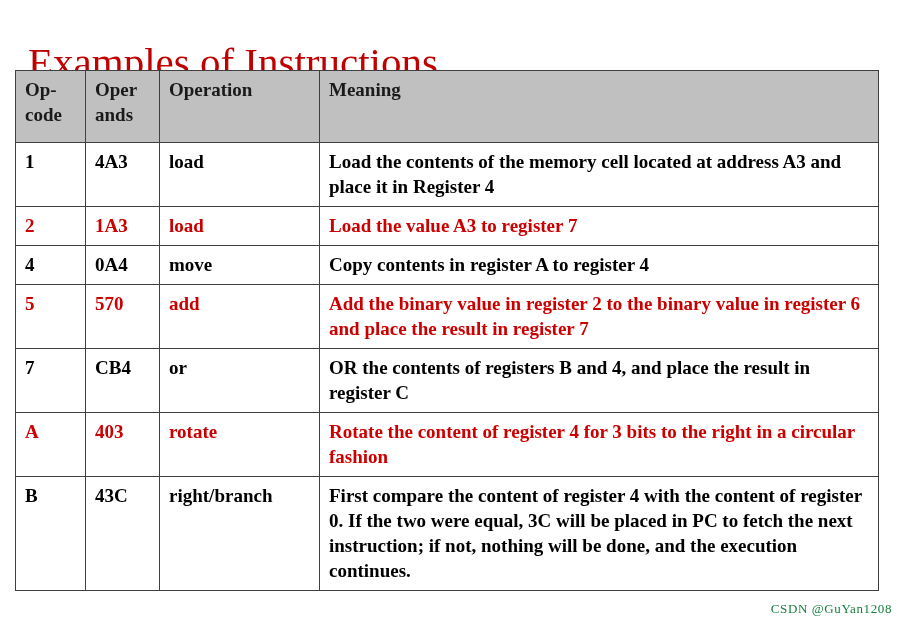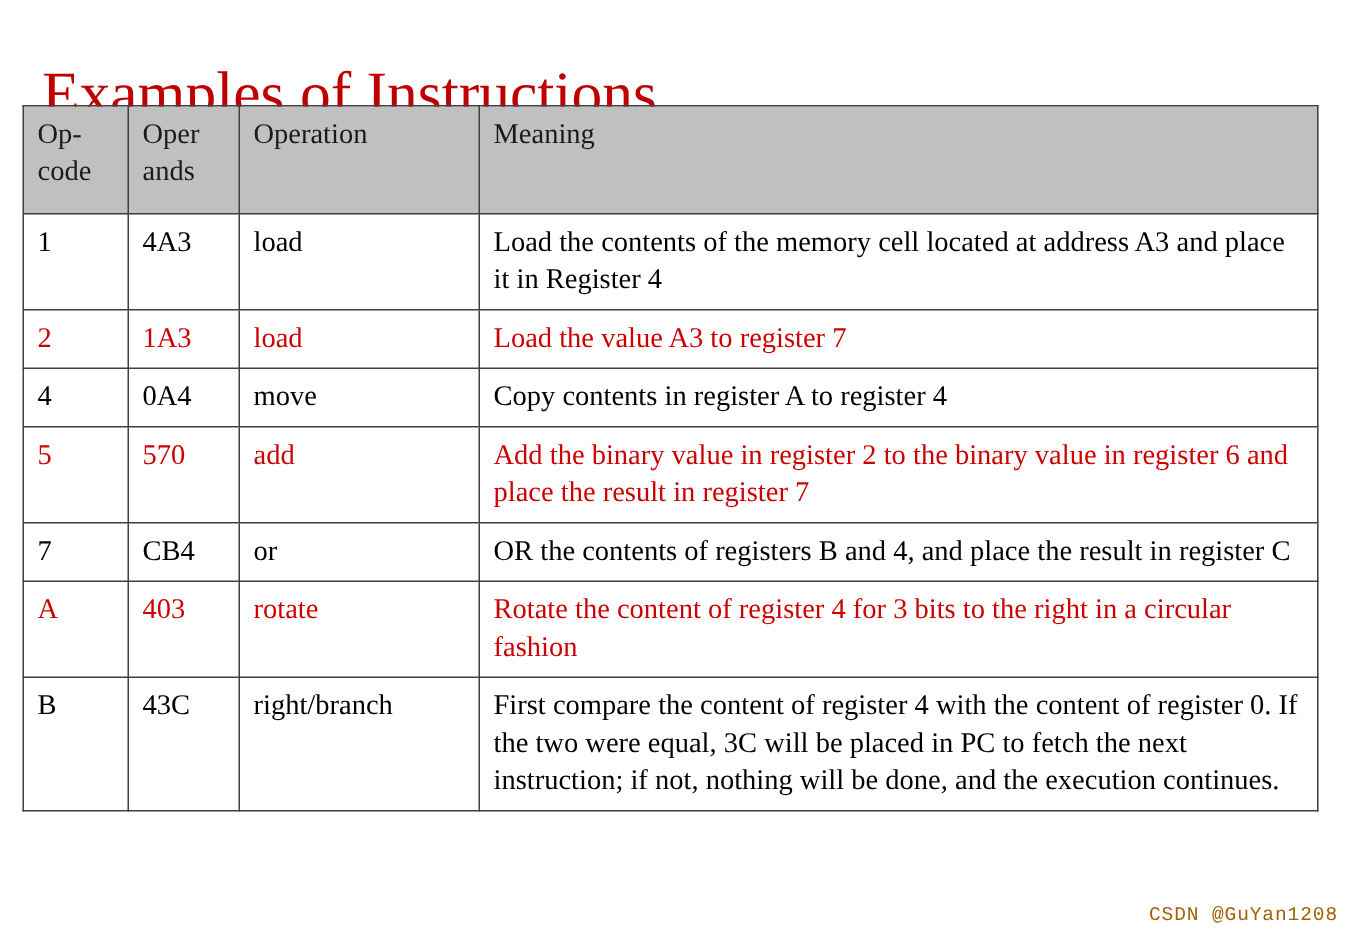--- a/index.html
+++ b/index.html
@@ -50,21 +50,21 @@
   #instr-table col.c-opr  { width: 74px; }
   #instr-table col.c-oper { width: 160px; }
   #instr-table col.c-mean { width: 559px; }
 
   #instr-table th,
   #instr-table td {
     border: 1px solid #404040;
     padding: 6px 8px 7px 9px;
     vertical-align: top;
     text-align: left;
-    font-weight: normal;
+    font-weight: bold;
     color: #000000;
     line-height: 25px;
   }
 
   #instr-table thead th {
     background: #C0C0C0;
     height: 58px;
     vertical-align: top;
     color: #1a1a1a;
   }
@@ -79,23 +79,23 @@
   }
 
   #instr-table tbody td {
     background: #ffffff;
   }
 
   #watermark {
     position: absolute;
     right: 12px;
     bottom: 6px;
-    font-family: Liberation Mono, monospace;
+    font-family: Liberation Serif, serif;
     font-size: 13px;
-    color: #a16207;
+    color: #15803d;
     letter-spacing: 0.6px;
     white-space: nowrap;
     pointer-events: none;
   }
 </style>
 </head>
 <body>
 
 <div id="slide">
 

